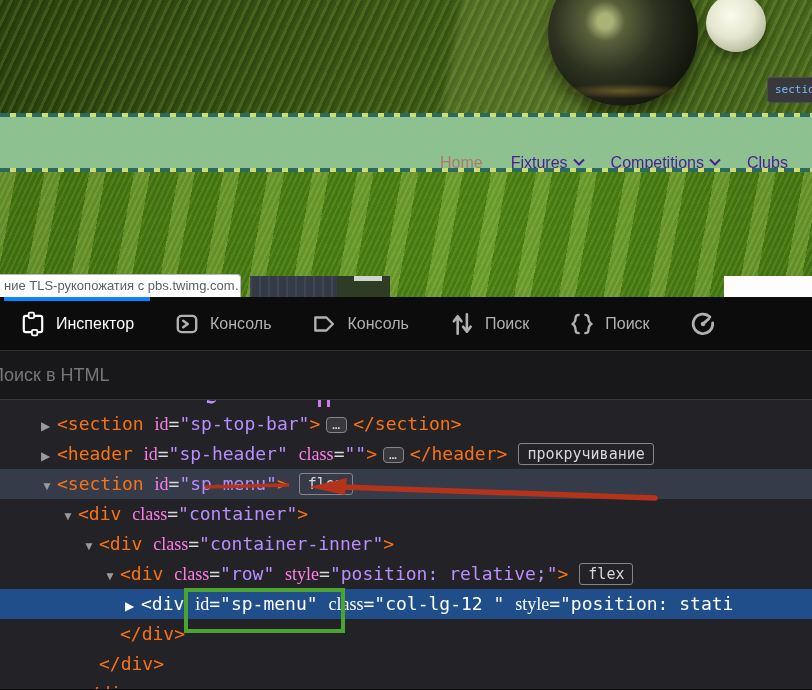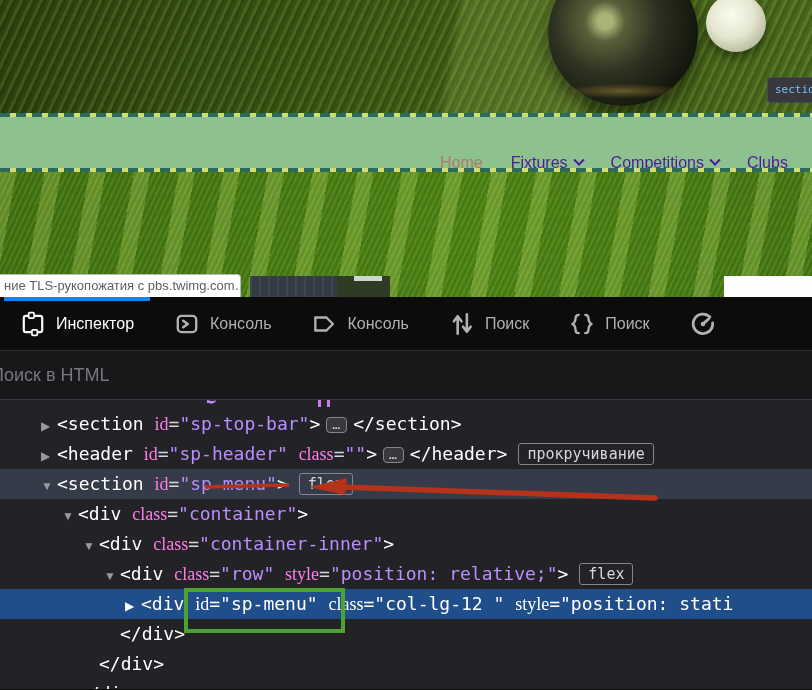--- a/index.html
+++ b/index.html
@@ -63,21 +63,21 @@
   .searchbar input { background:transparent; border:none; outline:none; font-size:18px; color:#d7d7db;
     margin-left:-9px; width:calc(100% + 9px); font-family:"Liberation Sans", sans-serif; }
   .searchbar input::placeholder { color:#77777b; }
   .markup { position:relative; height:289px; background:#232327; overflow:hidden;
     font-family:"DejaVu Sans Mono", monospace; font-size:18px; color:#d7d7db; }
   .mrow { height:30px; line-height:30px; white-space:pre; overflow:hidden; cursor:pointer; }
   .mrow.hover { background:#353b48; }
   .mrow.selected { background:#204e8a; }
   .mrow.selected .tk-tag, .mrow.selected .tk-attr, .mrow.selected .tk-val, .mrow.selected .tk-pl, .mrow.selected .arrow { color:#fff; }
   .arrow { display:inline-block; width:16px; color:#9a9a9e; font-size:12px; font-family:"Liberation Sans", sans-serif; }
-  .tk-tag { color:#ffffff; } .tk-attr { color:#ff7de9;font-family:Liberation Serif, serif; } .tk-val { color:#b98eff; } .tk-pl { color:#d7d7db; }
+  .tk-tag { color:#f97316; } .tk-attr { color:#ff7de9;font-family:Liberation Serif, serif; } .tk-val { color:#b98eff; } .tk-pl { color:#d7d7db; }
   .ellipsis-badge { display:inline-block; border:1px solid #85858a; background:#38383d; border-radius:4px;
     padding:0 5px; margin:0 6px; font-size:13px; line-height:14px; color:#d7d7db; vertical-align:1px; letter-spacing:1px; }
   .node-badge { display:inline-block; border:1px solid #85858a; border-radius:3px; padding:0 8px; margin-left:11px;
     font-size:15px; line-height:20px; color:#d7d7db; vertical-align:1px; }
   .frag-top { position:relative; height:9px; }
   .f1 { position:absolute; left:207px; top:-2px; width:9px; height:6px; border-bottom:3px solid #b98eff; border-radius:0 0 6px 0; transform:rotate(14deg); }
   .f2, .f3 { position:absolute; top:0; width:3px; height:7px; background:#c77df0; }
   .f2 { left:318px; } .f3 { left:327px; }
 
   

